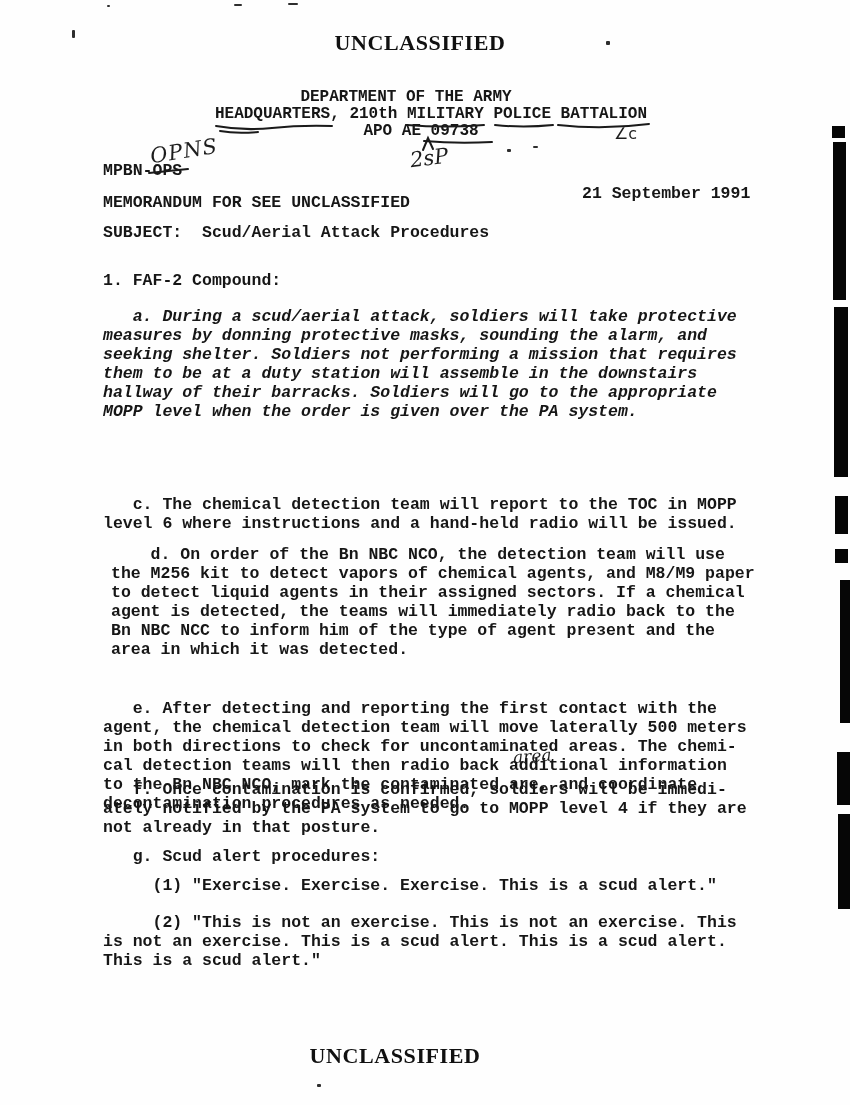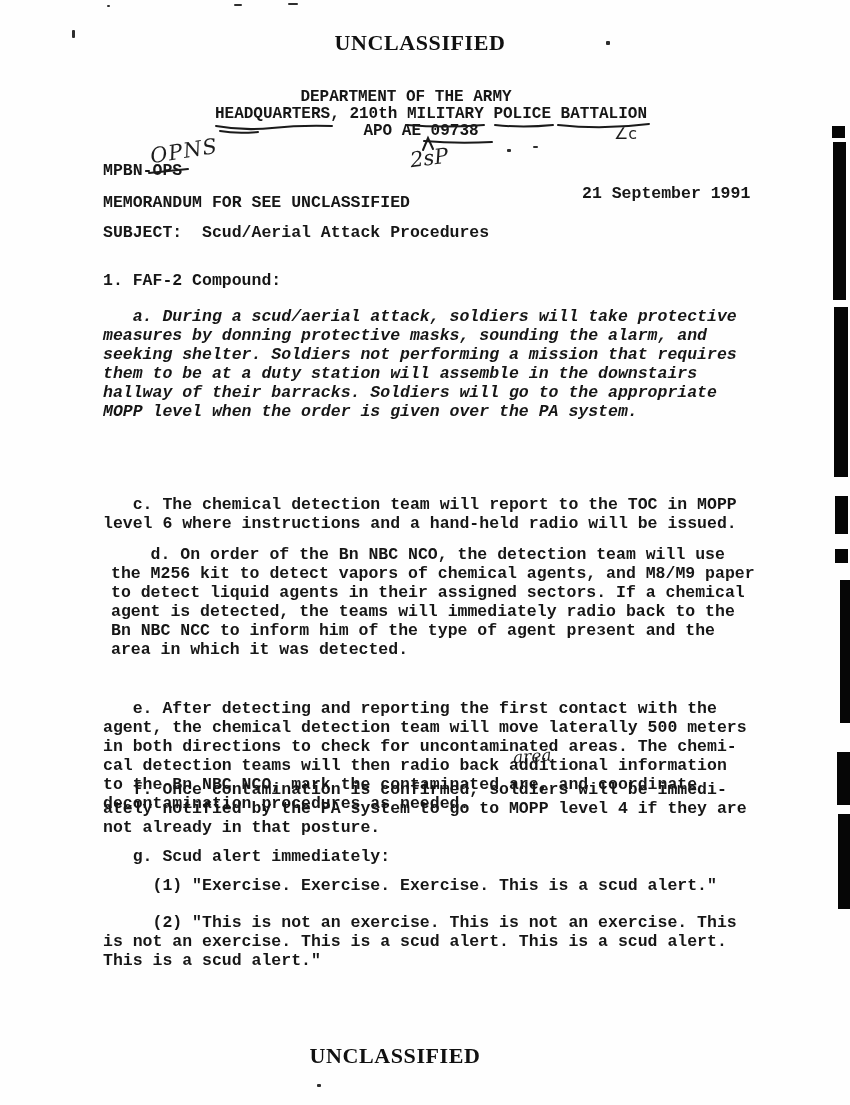--- a/index.html
+++ b/index.html
@@ -68,21 +68,21 @@
 area in which it was detected.</div>
   <div class="t" style="top:699px; left:103px;">   e. After detecting and reporting the first contact with the
 agent, the chemical detection team will move laterally 500 meters
 in both directions to check for uncontaminated areas. The chemi-
 cal detection teams will then radio back additional information
 to the Bn NBC NCO, mark the contaminated are, and coordinate
 decontamination procedures as needed.</div>
   <div class="t" style="top:780px; left:103px;">   f. Once contamination is confirmed, soldiers will be immedi-
 ately notified by the PA system to go to MOPP level 4 if they are
 not already in that posture.</div>
-  <div class="t" style="top:847px; left:103px;">   g. Scud alert immediately:</div>
+  <div class="t" style="top:847px; left:103px;">   g. Scud alert procedures:</div>
   <div class="t" style="top:876px; left:103px;">     (1) "Exercise. Exercise. Exercise. This is a scud alert."</div>
   <div class="t" style="top:913px; left:103px;">     (2) "This is not an exercise. This is not an exercise. This
 is not an exercise. This is a scud alert. This is a scud alert.
 This is a scud alert."</div>
 
   <div class="cls" style="top:1043px; left:50%; transform:translateX(-50%) translateX(-30px);">UNCLASSIFIED</div>
 
   <svg class="overlay" width="850" height="1105" viewBox="0 0 850 1105">
     <path d="M216,126 q28,5 56,2 t60,-2"></path>
     <path d="M220,131 q16,3 38,1"></path>

